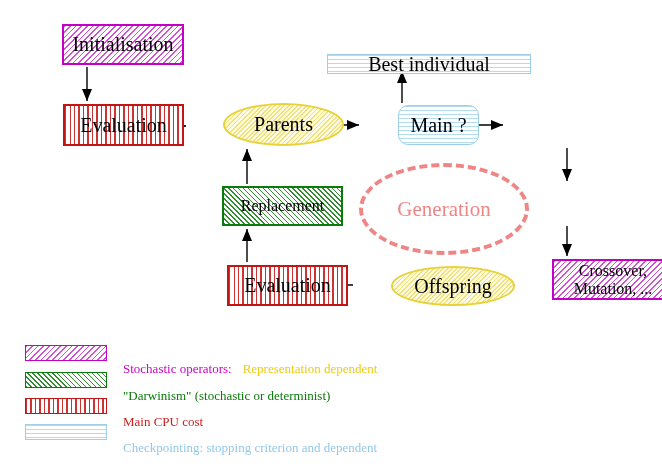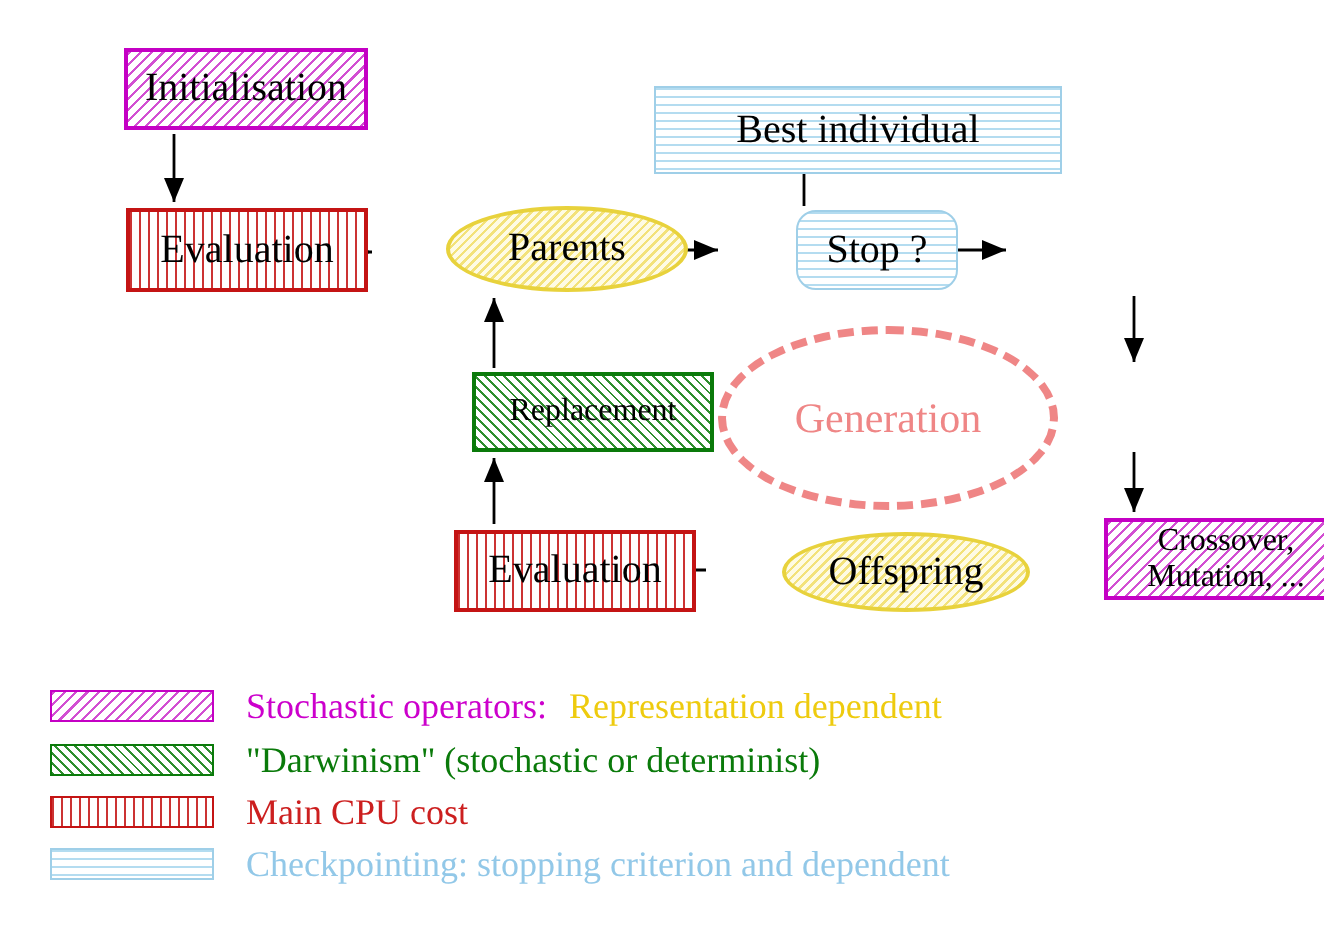--- a/index.html
+++ b/index.html
@@ -80,23 +80,24 @@
     height: 16px;
     box-sizing: border-box;
   }
   .legend-swatch.sw-magenta { border-width: 1.5px; }
   .legend-swatch.sw-green   { border-width: 1.5px; }
   .legend-swatch.sw-red     { border-width: 1.5px; }
   .legend-swatch.sw-cyan    { border-width: 1.5px; }
   .legend-text {
     position: absolute;
     left: 123px;
-    font-size: 18px;
+    font-size: 13px;
     line-height: 20px;
     white-space: nowrap;
+    margin-top: 16px;
   }
   .lg-magenta { color: #cc00cc; }
   .lg-gold    { color: #eecb0e; margin-left: 11px; }
   .lg-green   { color: #0a7a0a; }
   .lg-red     { color: #cc1f1f; }
   .lg-cyan    { color: #92c8e8; }
 </style>
 </head>
 <body>
 
@@ -126,30 +127,30 @@
   </div>
 
   <div class="node stripes-red" style="left:27px; top:104px; width:121px; height:42px;">
     <span>Evaluation</span>
   </div>
 
   <div class="node ellipse-yellow" style="left:187px; top:103px; width:121px; height:43px;">
     <span>Parents</span>
   </div>
 
-  <div class="node stripes-cyan" style="left:291px; top:43px; width:204px; height:44px;">
+  <div class="node stripes-cyan" style="left:291px; top:54px; width:204px; height:20px;">
     <span>Best individual</span>
   </div>
 
   <div class="node stripes-cyan" style="left:362px; top:105px; width:81px; height:40px; border-radius:10px;">
-    <span>Stop ?</span>
+    <span>Main ?</span>
   </div>
 
 
-  <div class="node hatch-green small-label" style="left:200px; top:186px; width:121px; height:40px;">
+  <div class="node hatch-green small-label" style="left:186px; top:186px; width:121px; height:40px;">
     <span>Replacement</span>
   </div>
 
   <div class="node generation-ellipse" style="left:323px; top:163px; width:170px; height:92px;">
     <span>Generation</span>
   </div>
 
 
   <div class="node hatch-magenta two-line" style="left:516px; top:259px; width:122px; height:41px;">
     <span>

